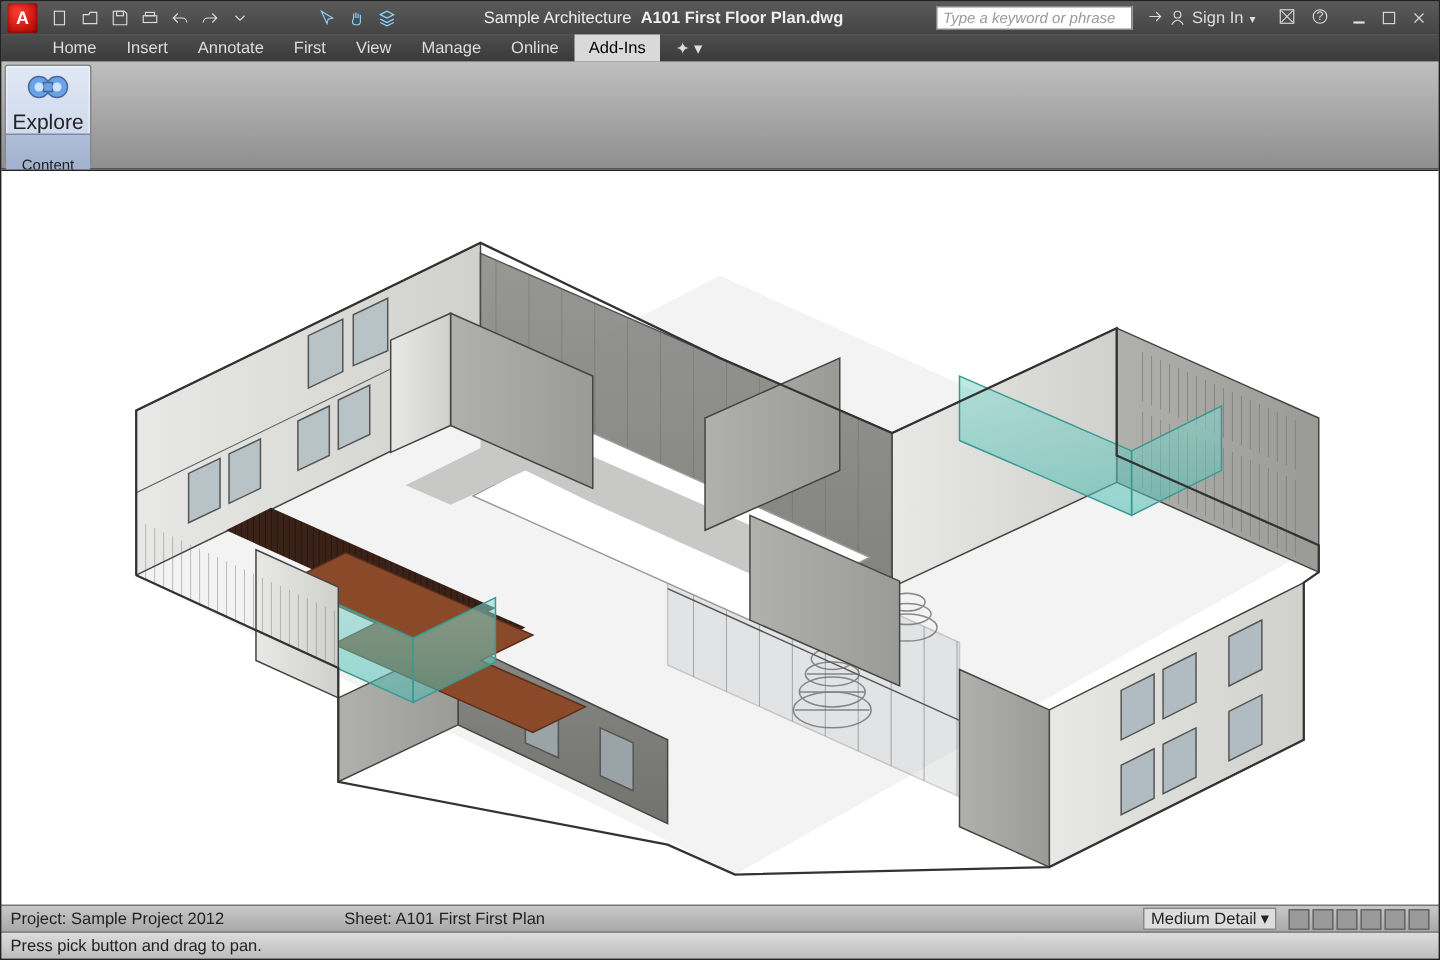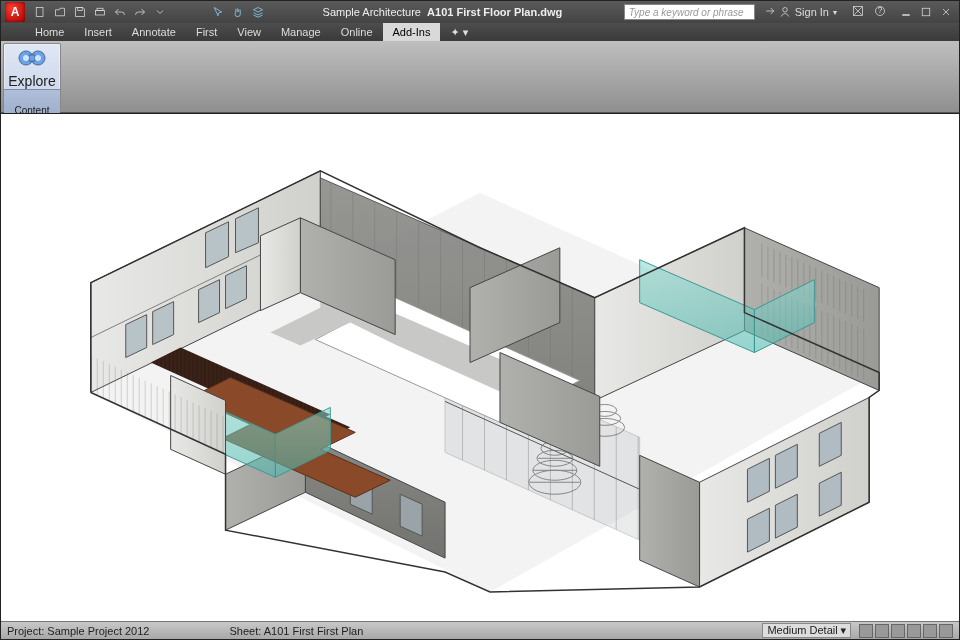--- a/index.html
+++ b/index.html
@@ -331,14 +331,17 @@
     <div class="icons">
       <span></span>
       <span></span>
       <span></span>
       <span></span>
       <span></span>
       <span></span>
     </div>
   </div>
 
+  <div class="status2">
+    <span>Press pick button and drag to pan.</span>
+  </div>
 
 </div>
 
 </body></html>

